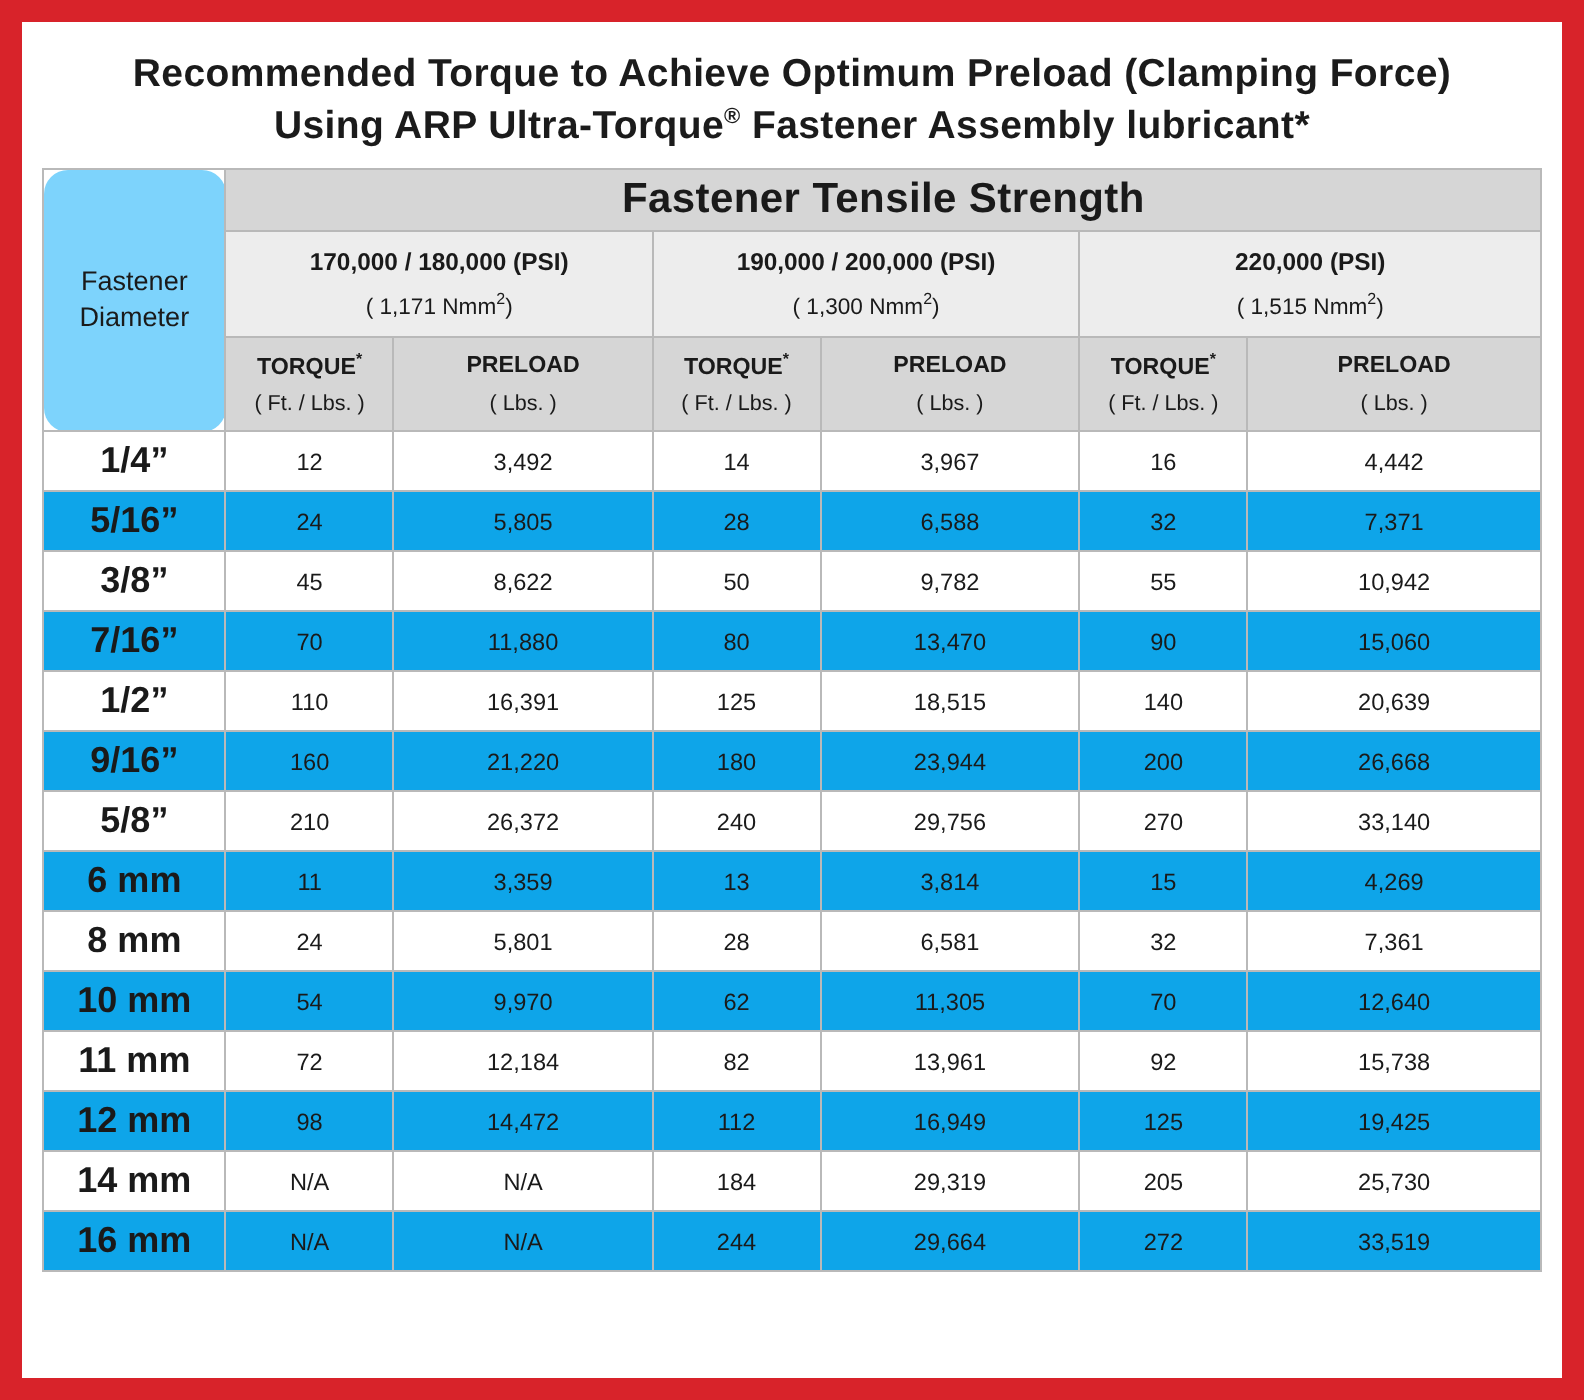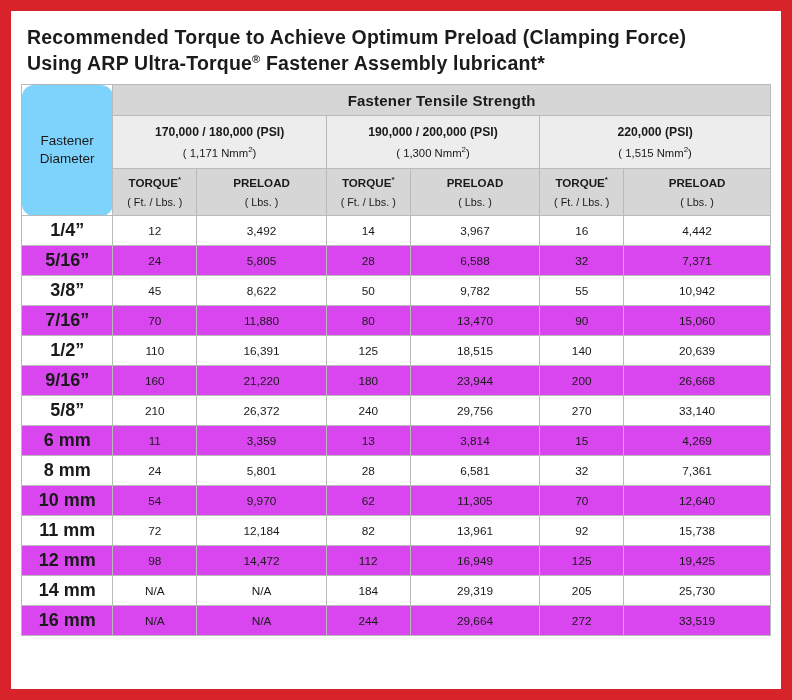--- a/index.html
+++ b/index.html
@@ -25,21 +25,21 @@
   .inner {
     flex: 1;
     box-sizing: border-box;
     padding: 0 10px 8px 10px;
     display: flex;
     flex-direction: column;
   }
   
   .header {
     padding: 14px 6px 8px 6px;
-    text-align: left;
+    text-align: center;
   }
   .title-line {
     font-size: 19.5px;
     font-weight: bold;
     color: #1b1b1b;
     letter-spacing: 0.2px;
     line-height: 1.32;
   }
   .title-line sup {
     font-size: 11px;
@@ -62,21 +62,21 @@
   }
   table.torque td, table.torque th {
     border: 1px solid #b9b9b9;
     text-align: center;
     vertical-align: middle;
     padding: 0;
   }
   .hdr-strength {
     background: #d6d6d6;
     font-weight: bold;
-    font-size: 15px;
+    font-size: 21px;
     height: 30px;
     letter-spacing: 0.2px;
   }
   .hdr-psi {
     background: #ededed;
     height: 52px;
     font-weight: bold;
     font-size: 12.2px;
     line-height: 1.45;
   }
@@ -111,21 +111,21 @@
     background: #7dd3fc;
     font-weight: normal;
     font-size: 13.5px;
     line-height: 1.35;
     border-radius: 12px;
   }
   tbody tr td {
     height: 29px;
   }
   .row-odd td { background: #ffffff; }
-  .row-even td { background: #d946ef; }
+  .row-even td { background: #0ea5e9; }
   .diam-cell {
     font-weight: bold;
     font-size: 18px;
   }
   .val-cell {
     font-size: 11.8px;
   }
 </style>
 </head>
 <body>

